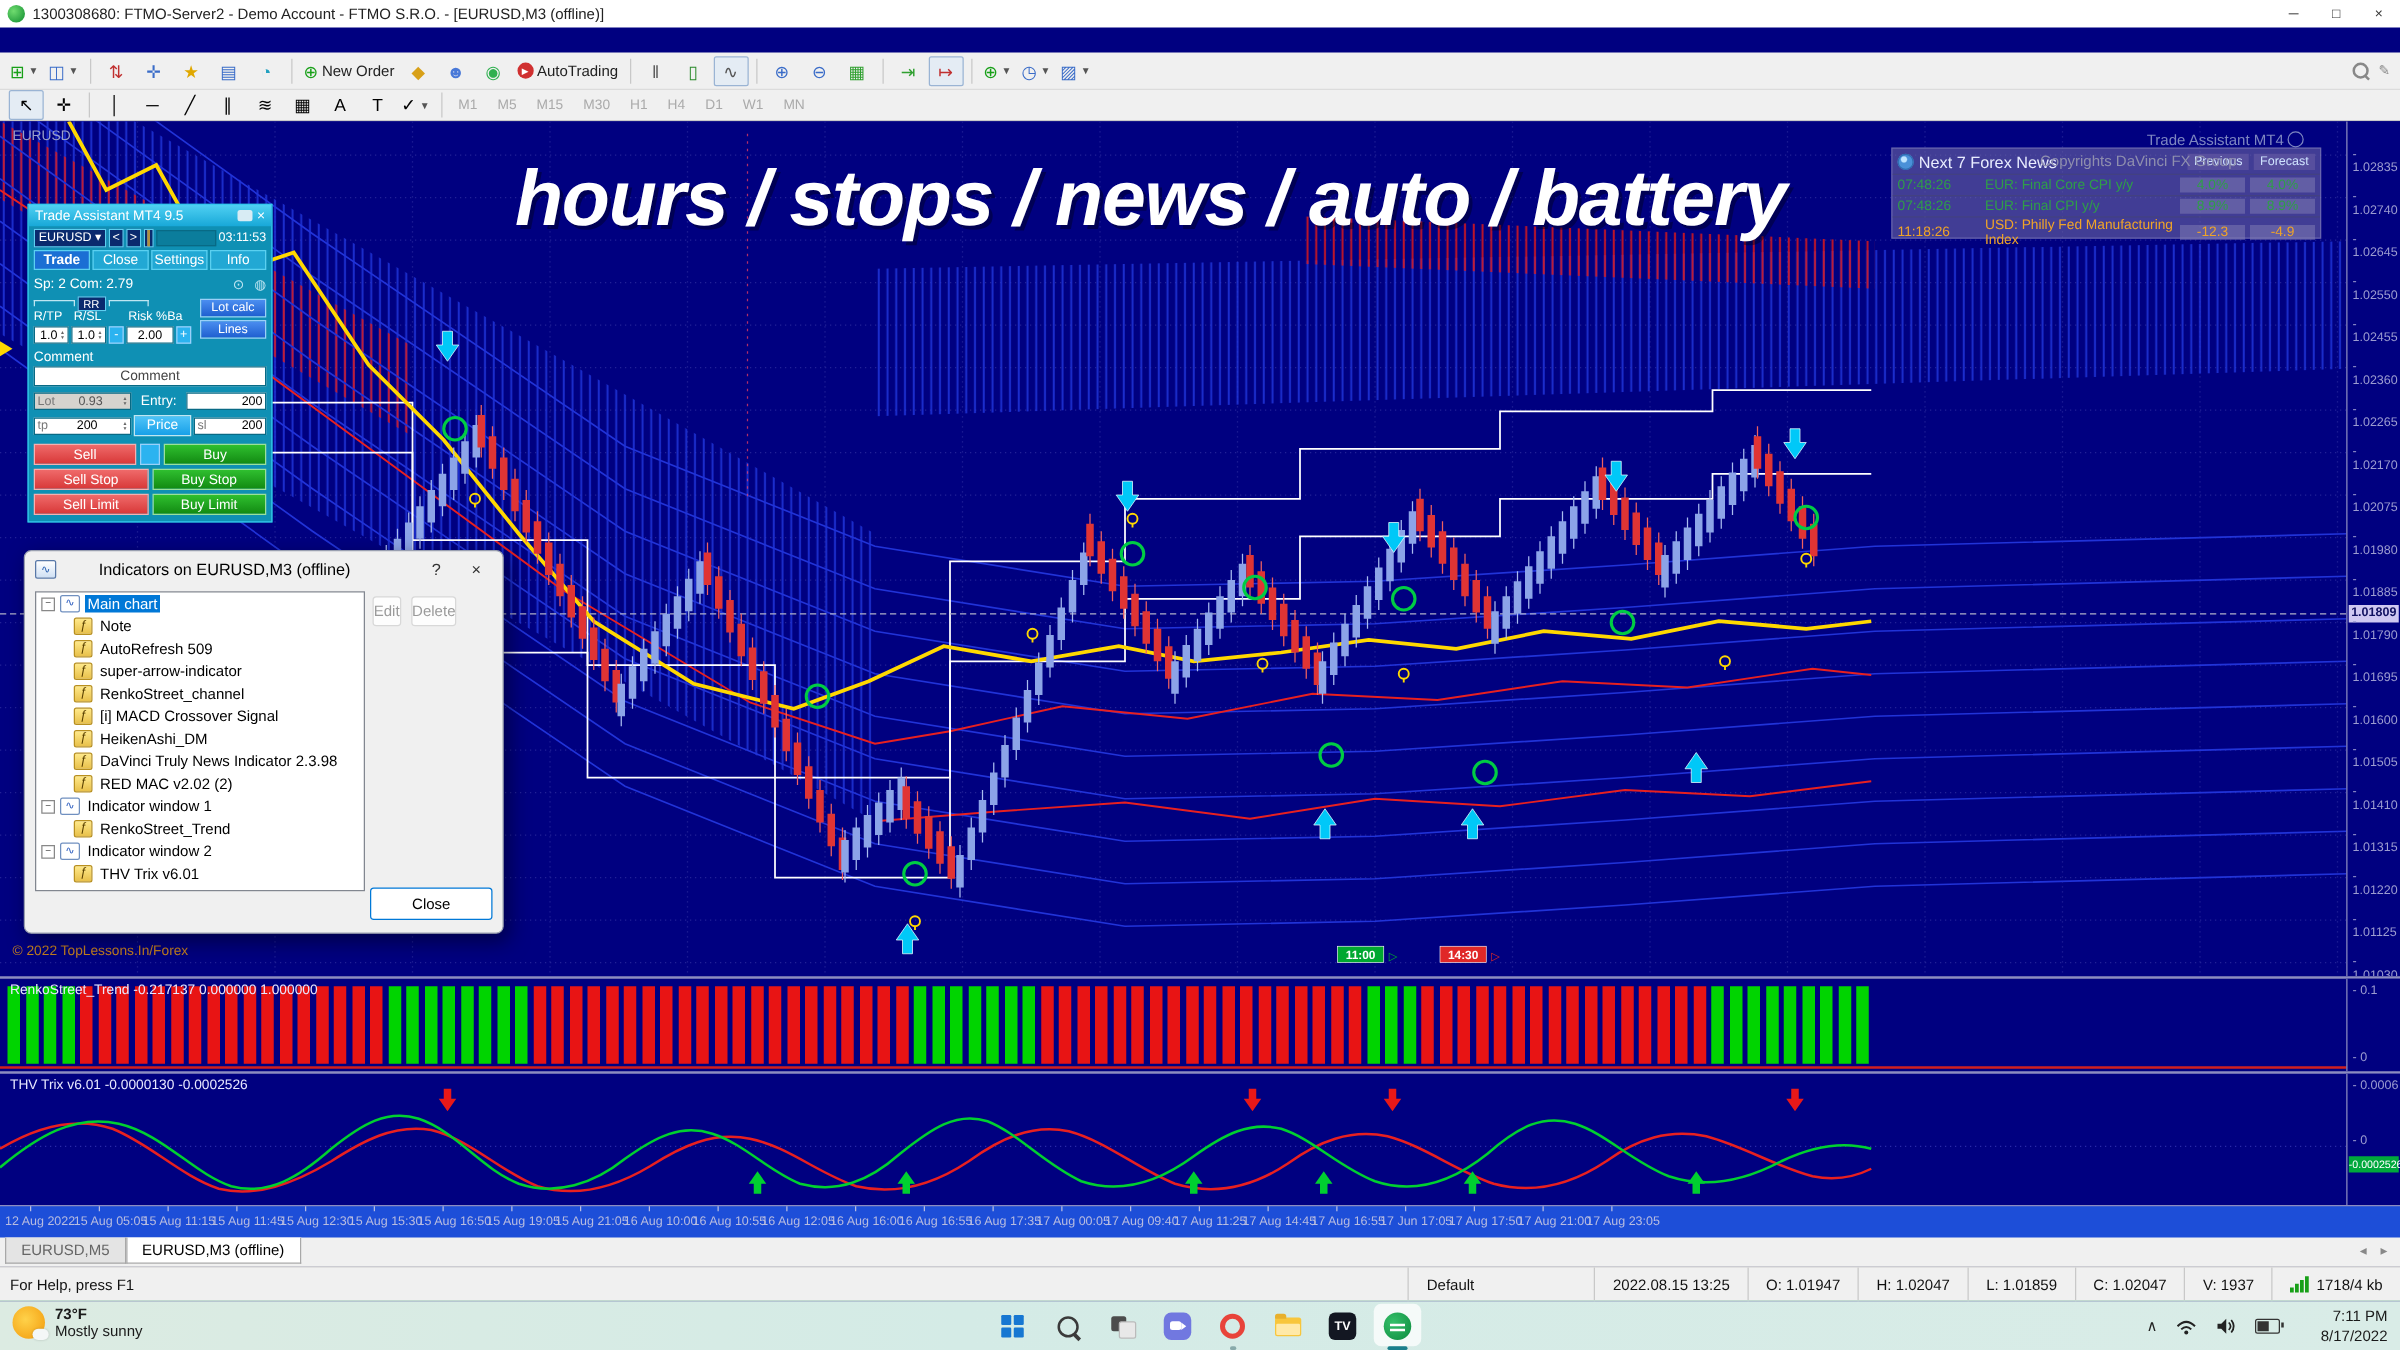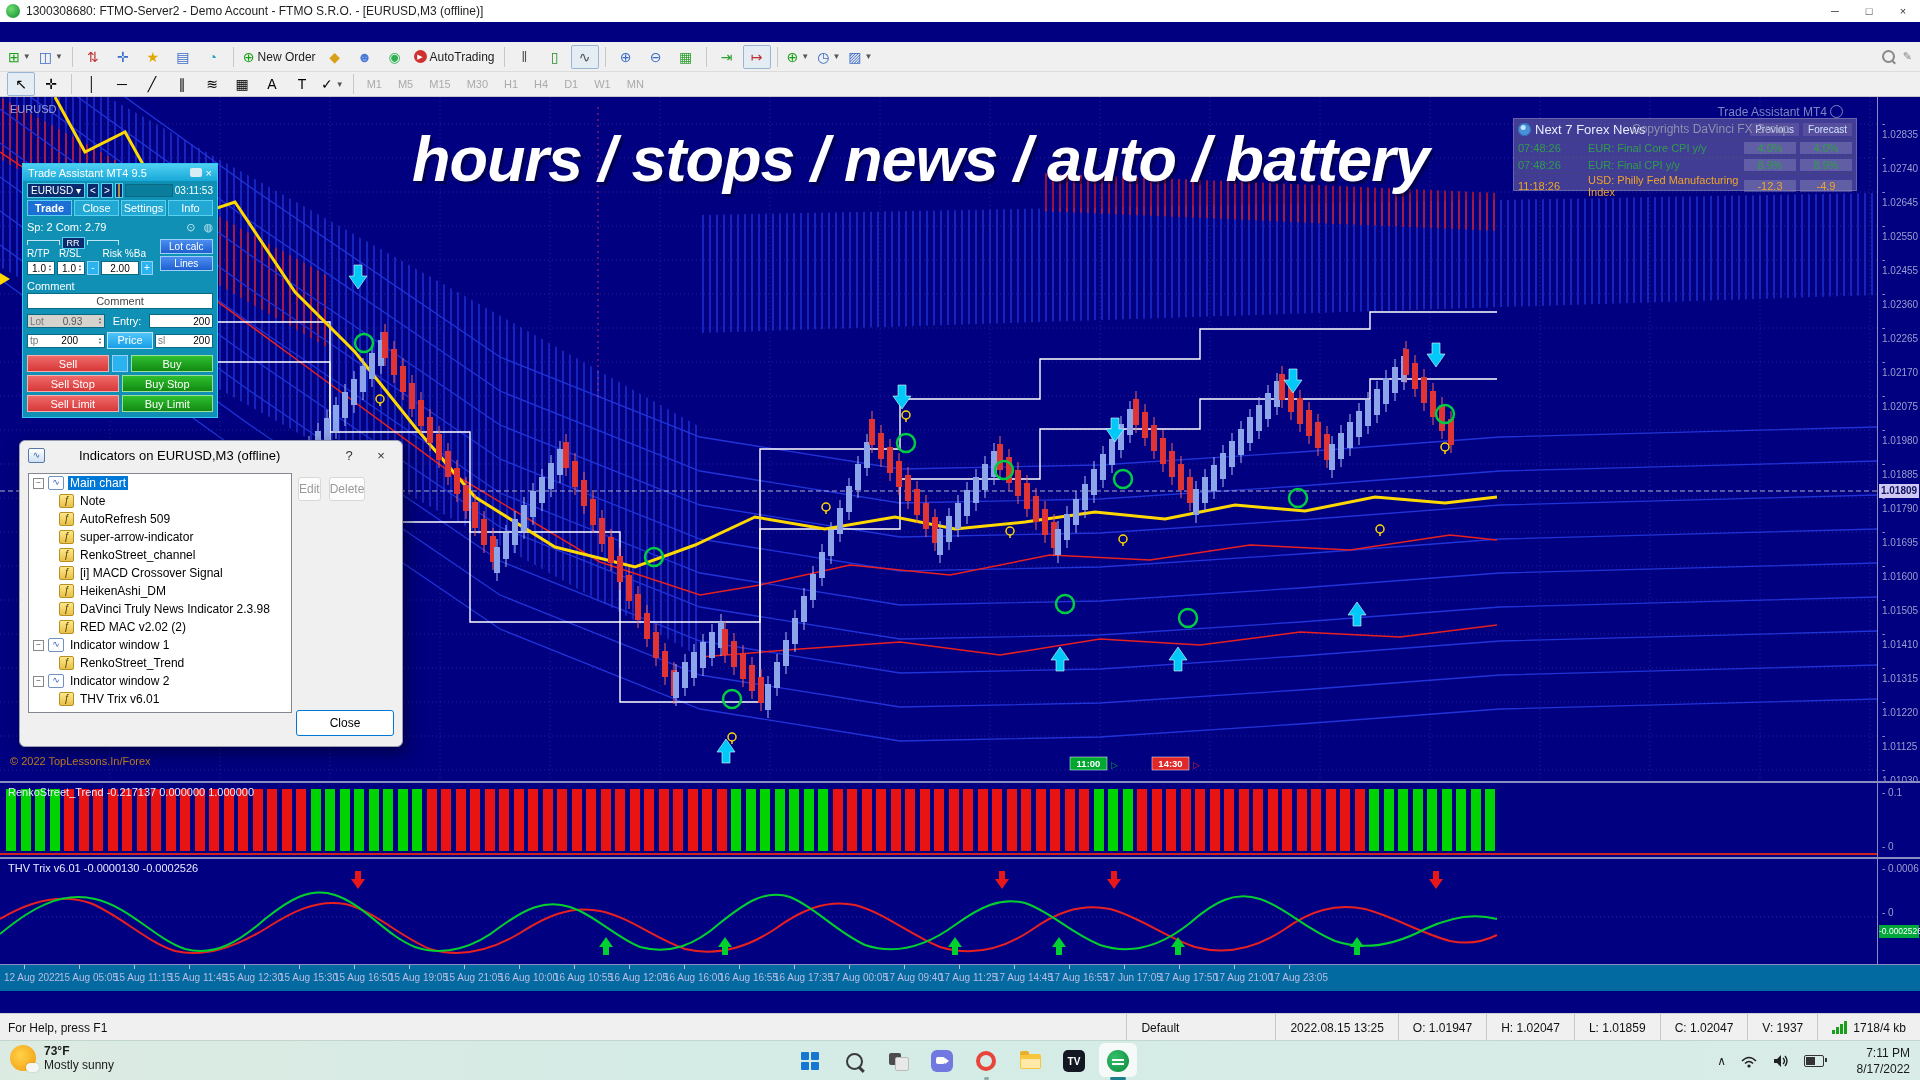--- a/index.html
+++ b/index.html
@@ -177,21 +177,21 @@
   .pane-tick::before{content:"- ";}
   .thv-current{position:absolute;left:1px;width:40px;height:13px;background:#00a83c;color:#fff;
                font-size:8.5px;text-align:center;line-height:13px;}
 
   
   #thv-pane{position:absolute;left:0;top:857px;width:1920px;height:107px;background:#000080;
             border-top:2px solid #8c8cc0;box-sizing:border-box;}
   .thv-label{position:absolute;left:8px;top:3px;color:#e8e8ff;font-size:11px;z-index:3;}
 
   
-  #time-axis{position:absolute;left:0;top:964px;width:1920px;height:26px;background:#0369a1;
+  #time-axis{position:absolute;left:0;top:964px;width:1920px;height:26px;background:#1d4ed8;
              border-top:1px solid #8c8cc0;}
   .tlabel{position:absolute;top:7px;font-size:10px;color:#b8bce0;white-space:nowrap;}
   .ttick{position:absolute;top:0;width:1px;height:4px;background:#b8bce0;}
 
   
   #tabs-row{position:absolute;left:0;top:990px;width:1920px;height:23px;background:#f0f0f0;
             display:flex;align-items:flex-start;padding-left:4px;box-sizing:border-box;}
   .chart-tab{font-size:12px;padding:3px 12px;border:1px solid #a8a8a8;border-top:none;color:#666;
              background:#e4e4e4;}
   .chart-tab.active{background:#fff;color:#000;}
@@ -1209,20 +1209,28 @@
       <div class="ttick" style="left: 1124px;"></div>
       <div class="tlabel" style="left: 1104px;">17 Jun 17:05</div>
       <div class="ttick" style="left: 1179px;"></div>
       <div class="tlabel" style="left: 1159px;">17 Aug 17:50</div>
       <div class="ttick" style="left: 1234px;"></div>
       <div class="tlabel" style="left: 1214px;">17 Aug 21:00</div>
       <div class="ttick" style="left: 1289px;"></div>
       <div class="tlabel" style="left: 1269px;">17 Aug 23:05</div>
     </div>
 
+  <div id="tabs-row">
+      <div class="chart-tab">EURUSD,M5</div>
+      <div class="chart-tab active">EURUSD,M3 (offline)</div>
+    <div class="tab-arrows">
+      <span>◂</span>
+      <span>▸</span>
+    </div>
+  </div>
 
   <div id="status-bar">
     <span class="sb-help">For Help, press F1</span>
     <span class="sb-cell" style="min-width:120px">Default</span>
     <span class="sb-cell">2022.08.15 13:25</span>
     <span class="sb-cell">O: 1.01947</span>
     <span class="sb-cell">H: 1.02047</span>
     <span class="sb-cell">L: 1.01859</span>
     <span class="sb-cell">C: 1.02047</span>
     <span class="sb-cell">V: 1937</span>

